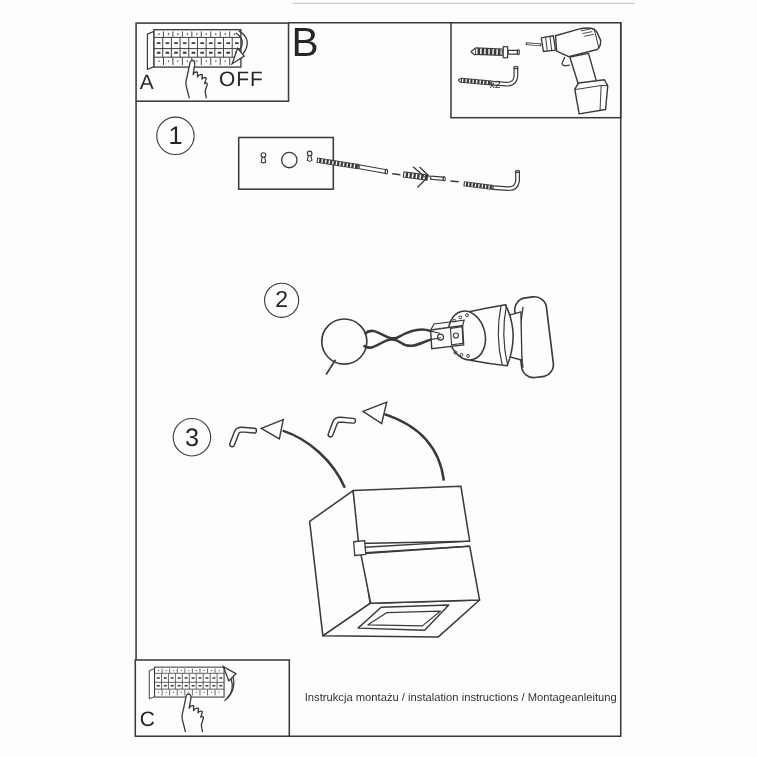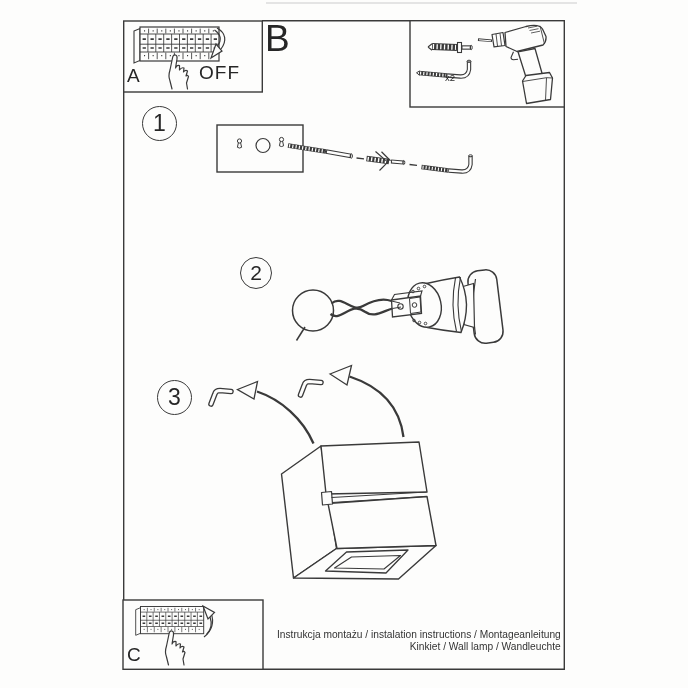--- a/index.html
+++ b/index.html
@@ -21,21 +21,20 @@
     position:absolute;border:1.5px solid #3a3a3a;border-radius:50%;
     display:flex;align-items:center;justify-content:center;
     color:#262626;background:#fdfdfc;
   }
   .step-1{left:142px;top:106px;width:33px;height:33px;font-size:23px;}
   .step-2{left:240px;top:257px;width:30px;height:30px;font-size:21px;}
   .step-3{left:157px;top:380px;width:33px;height:33px;font-size:23px;}
   .footer{
     position:absolute;left:277px;top:629px;font-size:10.2px;line-height:11.6px;
     color:#333;
-    text-align:right;
   }
 </style>
 </head>
 <body>
 
 <svg width="688" height="688" viewBox="0 0 688 688" stroke="#3a3a3a" fill="none" stroke-width="1.4">
 
   <defs>
 
     <g id="breaker">
@@ -227,14 +226,13 @@
 
 <div class="lbl lbl-a">A</div>
 <div class="lbl lbl-off">OFF</div>
 <div class="lbl lbl-b">B</div>
 <div class="lbl lbl-c">C</div>
 <div class="lbl lbl-on">ON</div>
 <div class="lbl lbl-x2">x2</div>
 
 <div class="footer">
   <div>Instrukcja montażu / instalation instructions / Montageanleitung</div>
-  <div>Kinkiet / Wall lamp / Wandleuchte</div>
 </div>
 
 </body></html>

